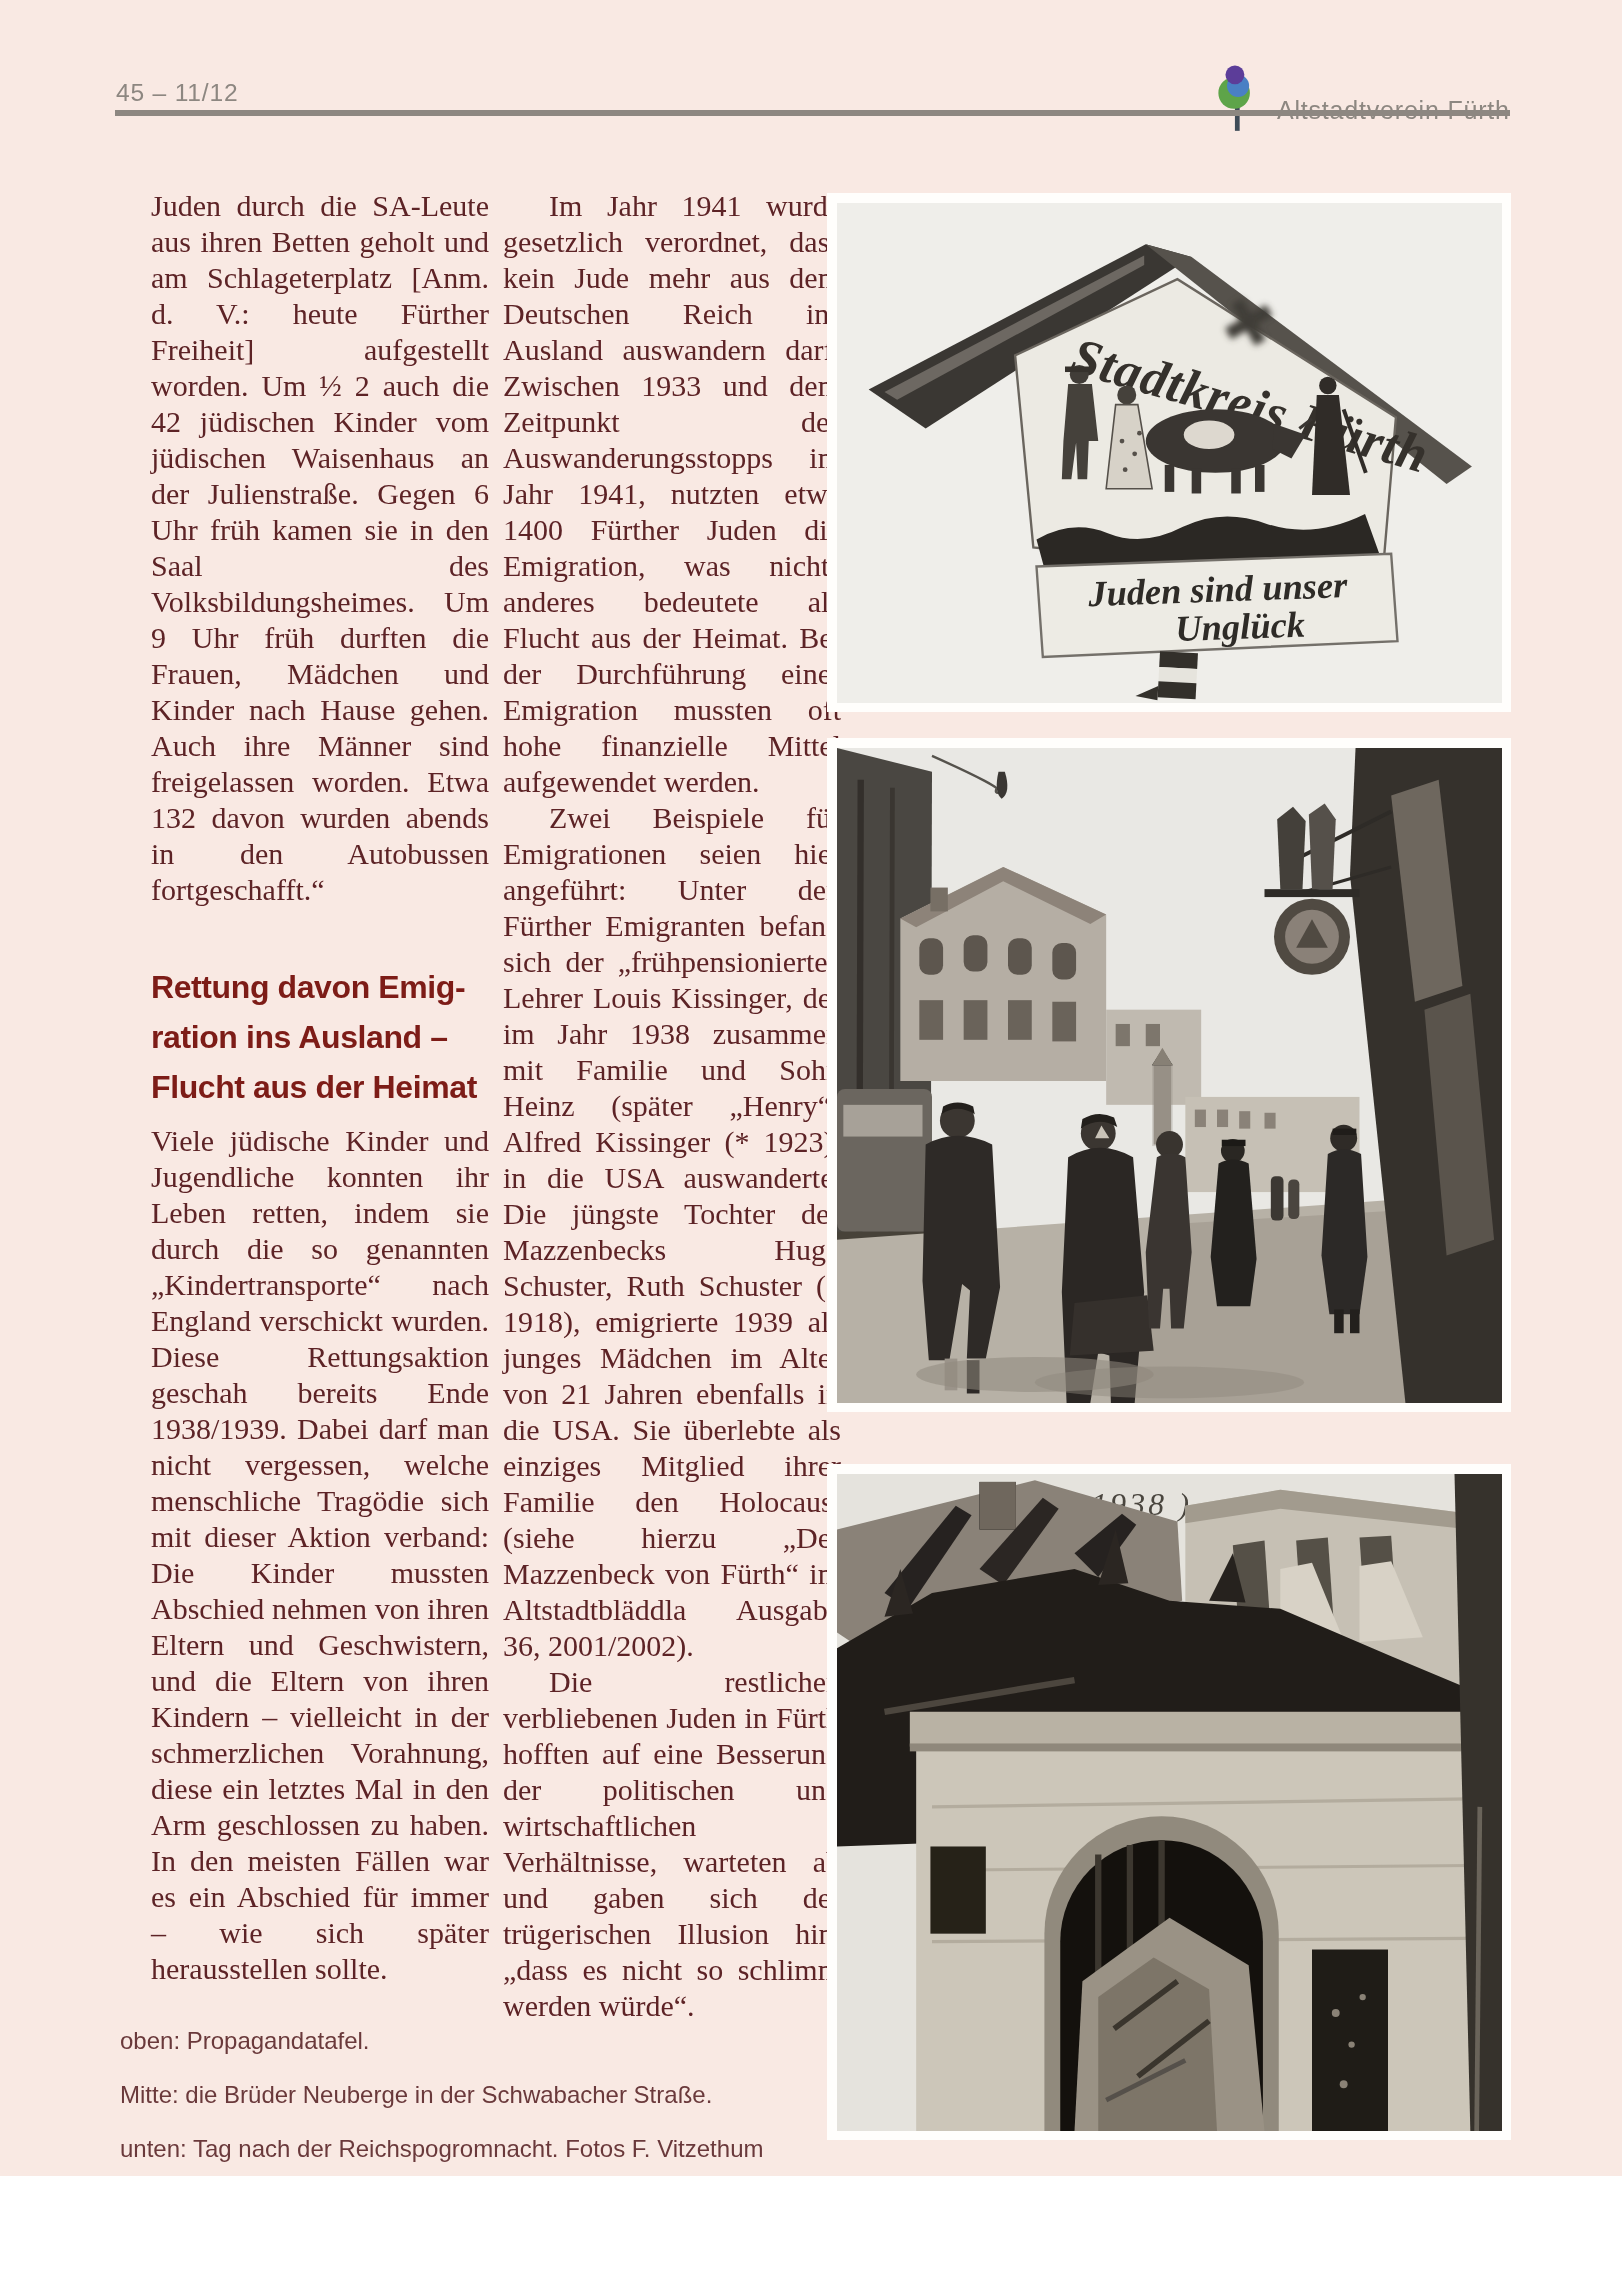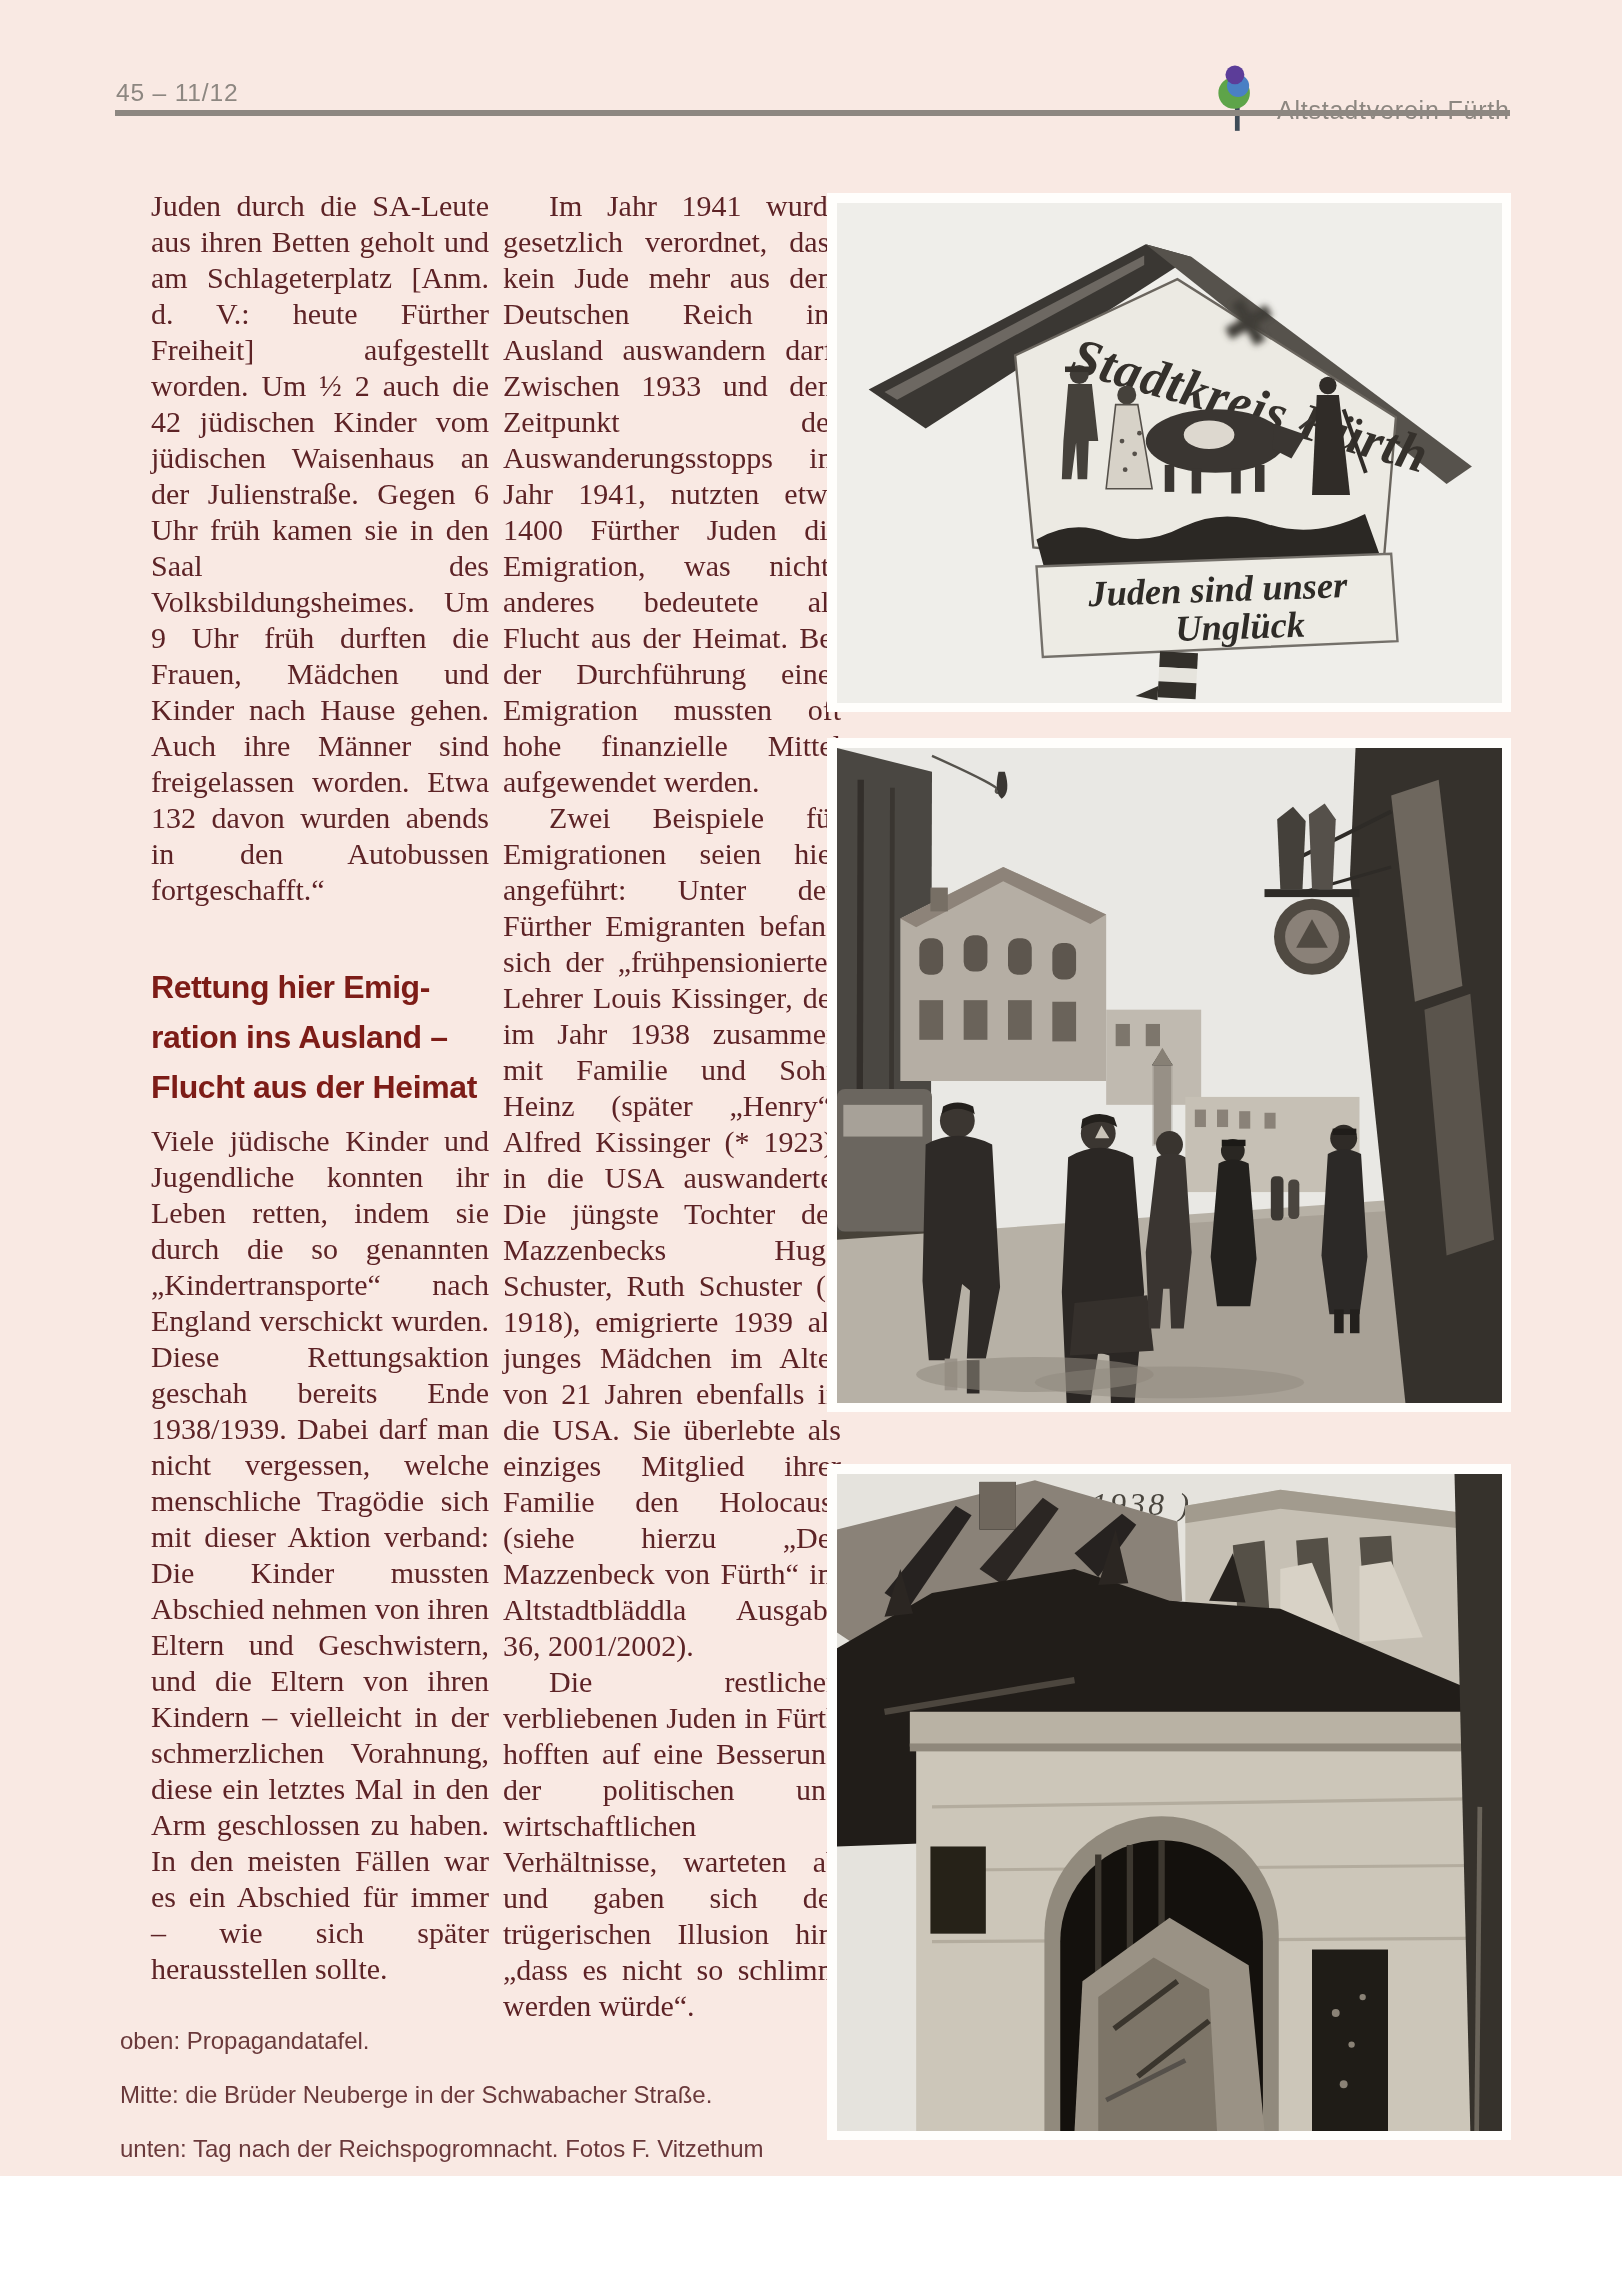--- a/index.html
+++ b/index.html
@@ -50,21 +50,21 @@
     <circle cx="29" cy="52" r="20" fill="#5ea449"></circle>
     <circle cx="34" cy="43" r="14" fill="#4a80c4"></circle>
     <circle cx="30" cy="29" r="12" fill="#5c3d99"></circle>
   </svg>
   <div class="brand">Altstadtverein Fürth</div>
   <div class="rule"></div>
 
   <div class="col col1">
     <p>Juden durch die SA-Leute aus ihren Betten geholt und am Schlageterplatz [Anm. d. V.: heute Fürther Freiheit] aufgestellt worden. Um ½ 2 auch die 42 jüdischen Kinder vom jüdischen Waisenhaus an der Julienstraße. Gegen 6 Uhr früh kamen sie in den Saal des Volksbildungsheimes. Um 9 Uhr früh durften die Frauen, Mädchen und Kinder nach Hause gehen. Auch ihre Männer sind freigelassen worden. Etwa 132 davon wurden abends in den Autobussen fortgeschafft.“</p>
     <div class="heading">
-      <div>Rettung hier Emig-</div>
+      <div>Rettung davon Emig-</div>
       <div>ration ins Ausland –</div>
       <div>Flucht aus der Heimat</div>
     </div>
     <p>Viele jüdische Kinder und Jugendliche konnten ihr Leben retten, indem sie durch die so genannten „Kindertransporte“ nach England verschickt wurden. Diese Rettungsaktion geschah bereits Ende 1938/1939. Dabei darf man nicht vergessen, welche menschliche Tragödie sich mit dieser Aktion verband: Die Kinder mussten Abschied nehmen von ihren Eltern und Geschwistern, und die Eltern von ihren Kindern – vielleicht in der schmerzlichen Vorahnung, diese ein letztes Mal in den Arm geschlossen zu haben. In den meisten Fällen war es ein Abschied für immer – wie sich später herausstellen sollte.</p>
   </div>
 
   <div class="col col2">
     <p class="indent">Im Jahr 1941 wurde gesetzlich verordnet, dass kein Jude mehr aus dem Deutschen Reich ins Ausland auswandern darf. Zwischen 1933 und dem Zeitpunkt des Auswanderungsstopps im Jahr 1941, nutzten etwa 1400 Fürther Juden die Emigration, was nichts anderes bedeutete als Flucht aus der Heimat. Bei der Durchführung einer Emigration mussten oft hohe finanzielle Mittel aufgewendet werden.</p>
     <p class="indent">Zwei Beispiele für Emigrationen seien hier angeführt: Unter den Fürther Emigranten befand sich der „frühpensionierte“ Lehrer Louis Kissinger, der im Jahr 1938 zusammen mit Familie und Sohn Heinz (später „Henry“) Alfred Kissinger (* 1923), in die USA auswanderte. Die jüngste Tochter des Mazzenbecks Hugo Schuster, Ruth Schuster (* 1918), emigrierte 1939 als junges Mädchen im Alter von 21 Jahren ebenfalls in die USA. Sie überlebte als einziges Mitglied ihrer Familie den Holocaust (siehe hierzu „Der Mazzenbeck von Fürth“ im Altstadtbläddla Ausgabe 36, 2001/2002).</p>
     <p class="indent">Die restlichen verbliebenen Juden in Fürth hofften auf eine Besserung der politischen und wirtschaftlichen Verhältnisse, warteten ab und gaben sich der trügerischen Illusion hin, „dass es nicht so schlimm werden würde“.</p>

